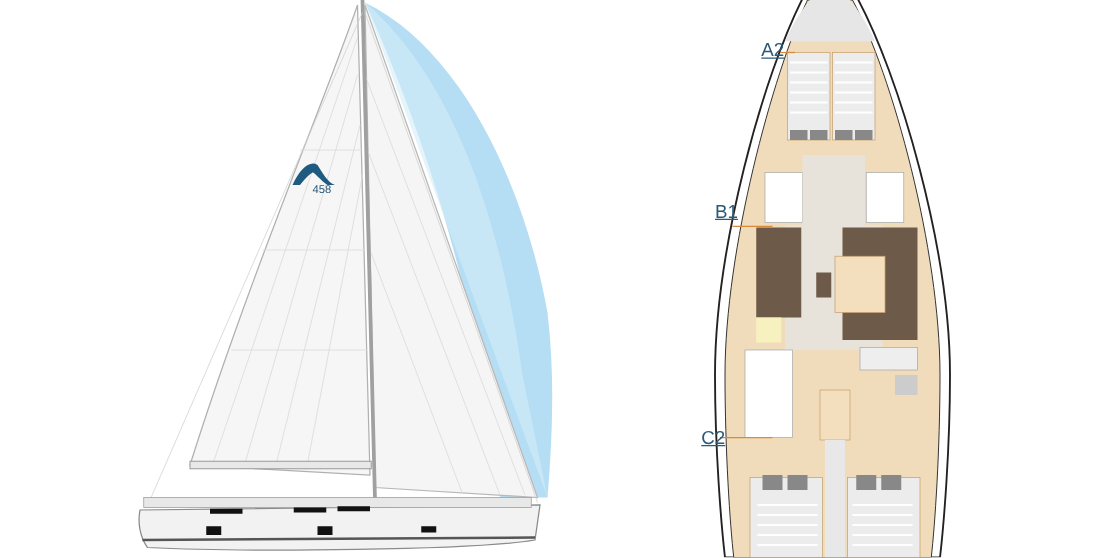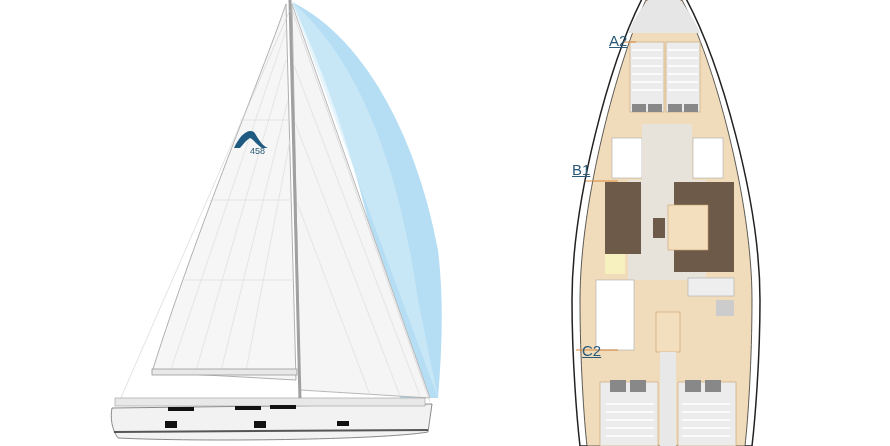--- a/index.html
+++ b/index.html
@@ -121,13 +121,13 @@
       <line x1="682" y1="436" x2="730" y2="436"></line>
   </g>
 
   <line x1="624" y1="42" x2="636" y2="42" stroke="#d9893a" stroke-width="1"></line>
   <line x1="586" y1="181" x2="618" y2="181" stroke="#d9893a" stroke-width="1"></line>
   <line x1="576" y1="350" x2="618" y2="350" stroke="#d9893a" stroke-width="1"></line>
 </svg>
 
 <span class="label" style="left:609px;top:32px;">A2</span>
 <span class="label" style="left:572px;top:161px;">B1</span>
-<span class="label" style="left:582px;top:342px;">C2</span>
+<span class="label" style="left:561px;top:342px;">C2</span>
 
 </body></html>

